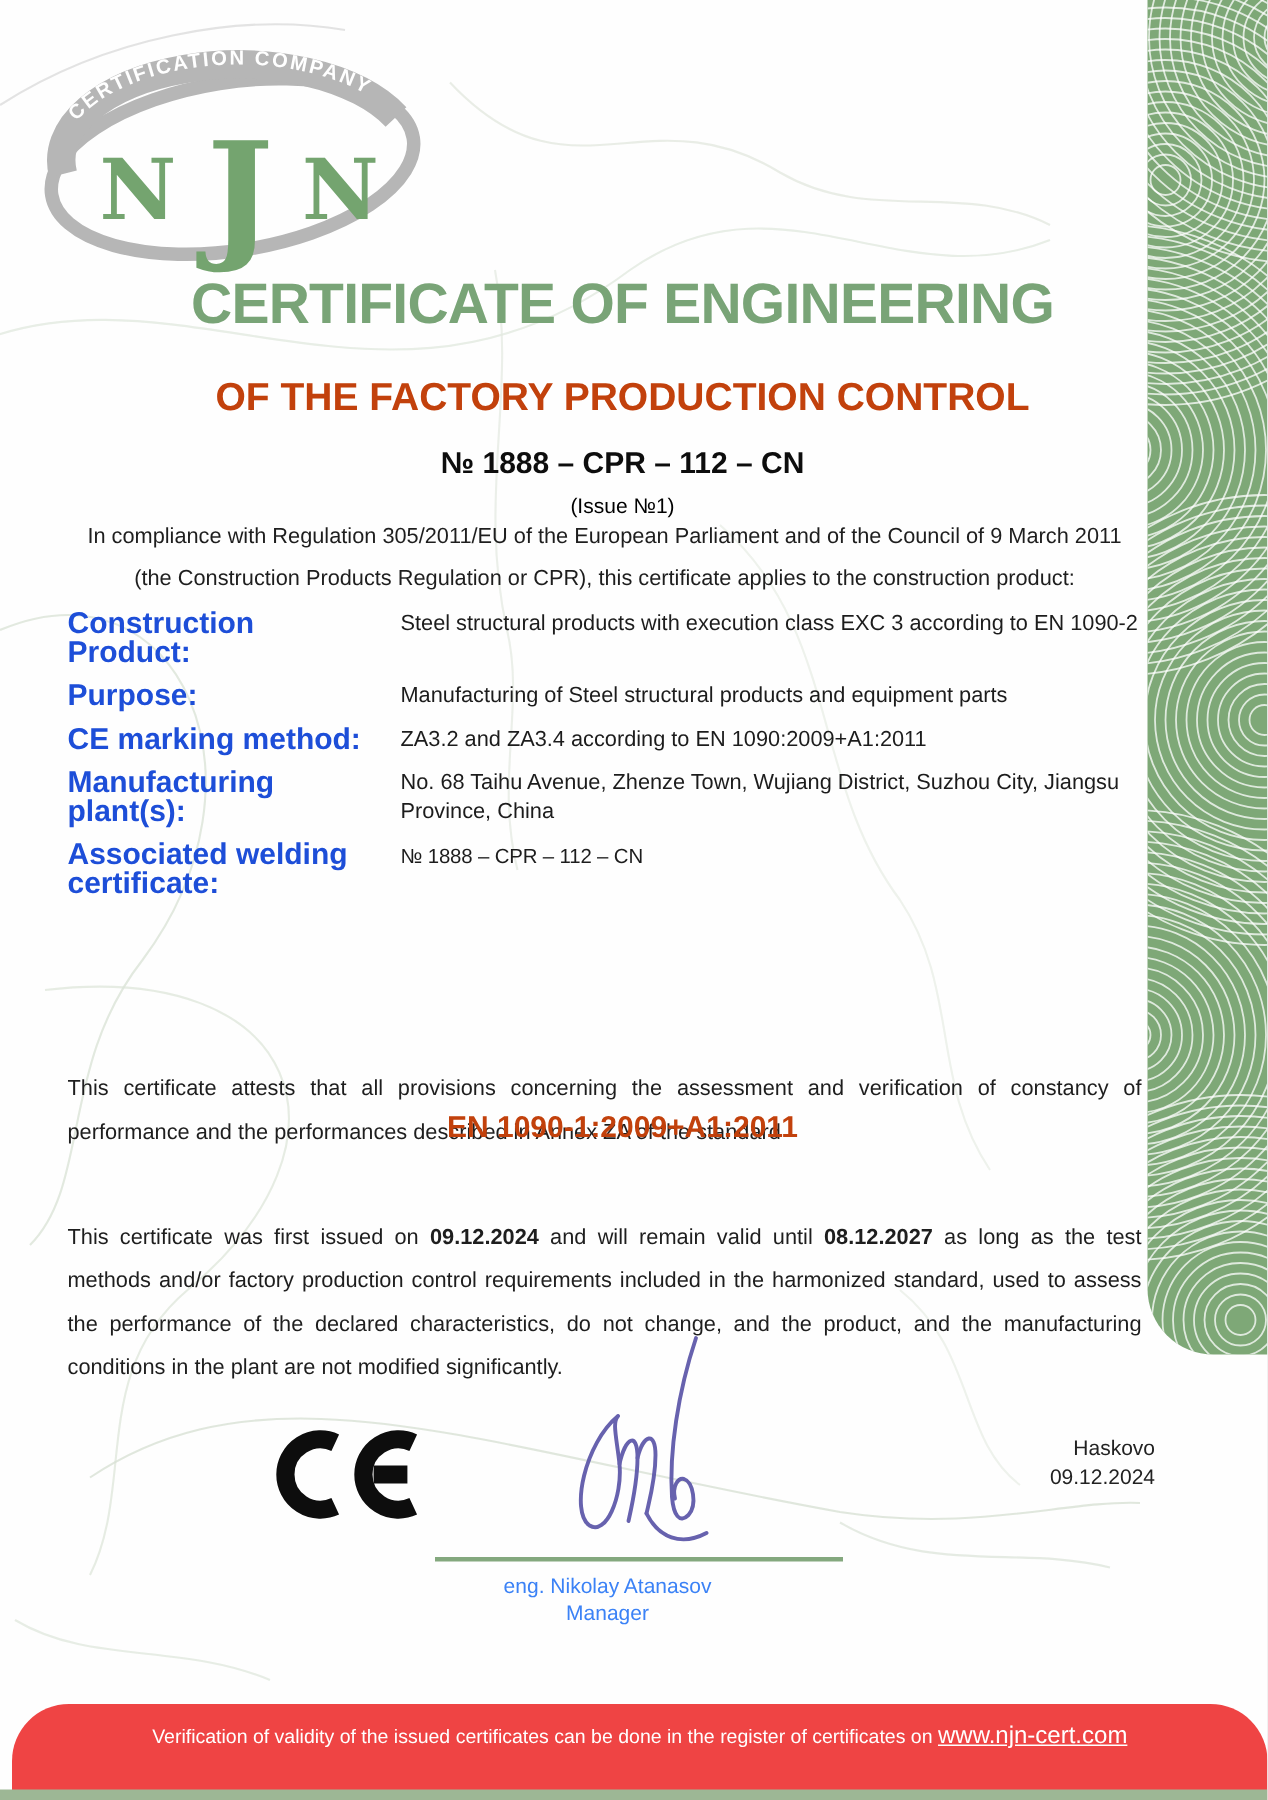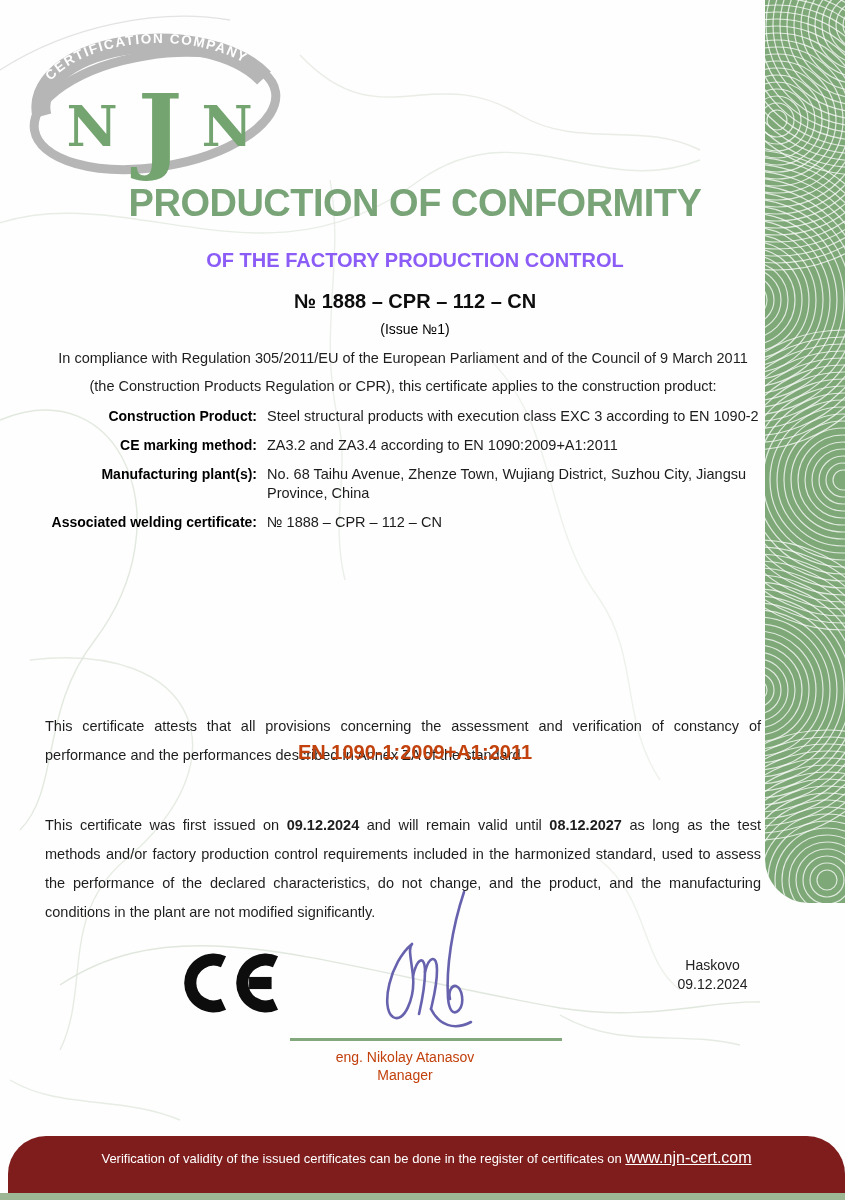--- a/index.html
+++ b/index.html
@@ -12,52 +12,52 @@
   
   .logo{position:absolute;left:22px;top:18px;width:270px;height:165px;z-index:2;}
   
   .band{
     position:absolute;right:0;top:0;width:80px;height:903px;
     background:#7ea877;border-radius:0 0 0 44px;overflow:hidden;z-index:1;
   }
   
   .heading-block{position:absolute;left:55px;top:182px;width:720px;text-align:center;z-index:2;}
   .title{font-size:38px;font-weight:bold;letter-spacing:-0.5px;color:#79a477;margin:0;}
-  .subtitle{font-size:20px;font-weight:bold;color:#8b5cf6;margin:24px 0 0 0;}
+  .subtitle{font-size:26px;font-weight:bold;color:#c2410c;margin:24px 0 0 0;}
   .cert-number{font-size:20px;font-weight:bold;color:#0d0d0d;margin-top:18px;}
   .issue{font-size:14px;color:#000000;margin-top:8px;}
   
   .compliance{position:absolute;left:45px;top:344px;width:716px;text-align:center;
     font-size:14.5px;line-height:28px;z-index:2;}
   .attestation{position:absolute;left:45px;top:676px;width:716px;text-align:justify;
     font-size:14.5px;line-height:29px;z-index:2;margin-top:36px;}
   .standard{position:absolute;left:55px;top:741px;width:720px;text-align:center;
     font-size:20px;font-weight:bold;color:#c2410c;z-index:2;}
   .validity{position:absolute;left:45px;top:776px;width:716px;text-align:justify;
     font-size:14.5px;line-height:29px;z-index:2;margin-top:35px;}
   
   .fields{position:absolute;left:45px;top:407px;width:716px;z-index:2;}
   .field-row{display:grid;grid-template-columns:212px 1fr;column-gap:10px;margin-bottom:10px;}
-  .field-label{font-size:14px;font-weight:bold;text-align:right;color:#000000;line-height:19px;}
+  .field-label{font-size:20px;font-weight:bold;text-align:left;color:#1d4ed8;line-height:19px;}
   .field-value{font-size:14.5px;color:#1c1c1c;line-height:19px;}
   .field-row:nth-child(5) .field-value{white-space:nowrap;font-size:13.6px;letter-spacing:-0.1px;}
   .field-row:nth-child(6) .field-value{line-height:33px;text-align:justify;}
   .field-row:nth-child(7) .field-label{line-height:27px;}
   
   .ce{position:absolute;left:178px;top:950px;z-index:2;}
   .signature{position:absolute;left:368px;top:888px;z-index:2;}
   .sign-line{position:absolute;left:290px;top:1038px;width:272px;height:3px;background:#84a87e;z-index:2;}
   .sign-block{position:absolute;left:270px;top:1048px;width:270px;text-align:center;
-    font-size:14px;line-height:18px;color:#c2410c;z-index:2;}
-  .place-date{position:absolute;left:655px;top:956px;width:115px;text-align:center;
+    font-size:14px;line-height:18px;color:#3b82f6;z-index:2;}
+  .place-date{position:absolute;left:655px;top:956px;width:115px;text-align:right;
     font-size:14px;line-height:19px;color:#222;z-index:2;}
   
   .footer{
     position:absolute;left:8px;right:0;top:1136px;bottom:0;
-    background:#7f1d1d;border-radius:38px 38px 0 0;z-index:3;
+    background:#ef4444;border-radius:38px 38px 0 0;z-index:3;
     text-align:center;padding-top:13px;box-sizing:border-box;
   }
   .footer-text{color:#ffffff;font-size:13px;}
   .footer-link{color:#ffffff;text-decoration:underline;cursor:pointer;}
   .bottom-strip{position:absolute;left:0;right:0;bottom:0;height:7px;background:#9db795;z-index:4;}
 </style>
 </head>
 <body>
 
 <div class="page">
@@ -221,32 +221,36 @@
       </text>
       <g font-family="DejaVu Serif, serif" font-weight="bold" fill="#74a46f" text-anchor="middle">
         <text x="70" y="128" font-size="56">N</text>
         <text x="138" y="144" font-size="94">J</text>
         <text x="205" y="128" font-size="56">N</text>
       </g>
     </svg>
   </div>
 
   <div class="heading-block">
-    <div class="title">PRODUCTION OF CONFORMITY</div>
+    <div class="title">CERTIFICATE OF ENGINEERING</div>
     <div class="subtitle">OF THE FACTORY PRODUCTION CONTROL</div>
     <div class="cert-number">№ 1888 – CPR – 112 – CN</div>
     <div class="issue">(Issue №1)</div>
   </div>
 
   <div class="compliance">In compliance with Regulation 305/2011/EU of the European Parliament and of the Council of 9 March 2011 (the Construction Products Regulation or CPR), this certificate applies to the construction product:</div>
 
   <div class="fields">
     <div class="field-row">
       <div class="field-label">Construction Product:</div>
       <div class="field-value">Steel structural products with execution class EXC 3 according to EN 1090-2</div>
+    </div>
+    <div class="field-row">
+      <div class="field-label">Purpose:</div>
+      <div class="field-value">Manufacturing of Steel structural products and equipment parts</div>
     </div>
     <div class="field-row">
       <div class="field-label">CE marking method:</div>
       <div class="field-value">ZA3.2 and ZA3.4 according to EN 1090:2009+A1:2011</div>
     </div>
     <div class="field-row">
       <div class="field-label">Manufacturing plant(s):</div>
       <div class="field-value">No. 68 Taihu Avenue, Zhenze Town, Wujiang District, Suzhou City, Jiangsu Province, China</div>
     </div>
     <div class="field-row">

